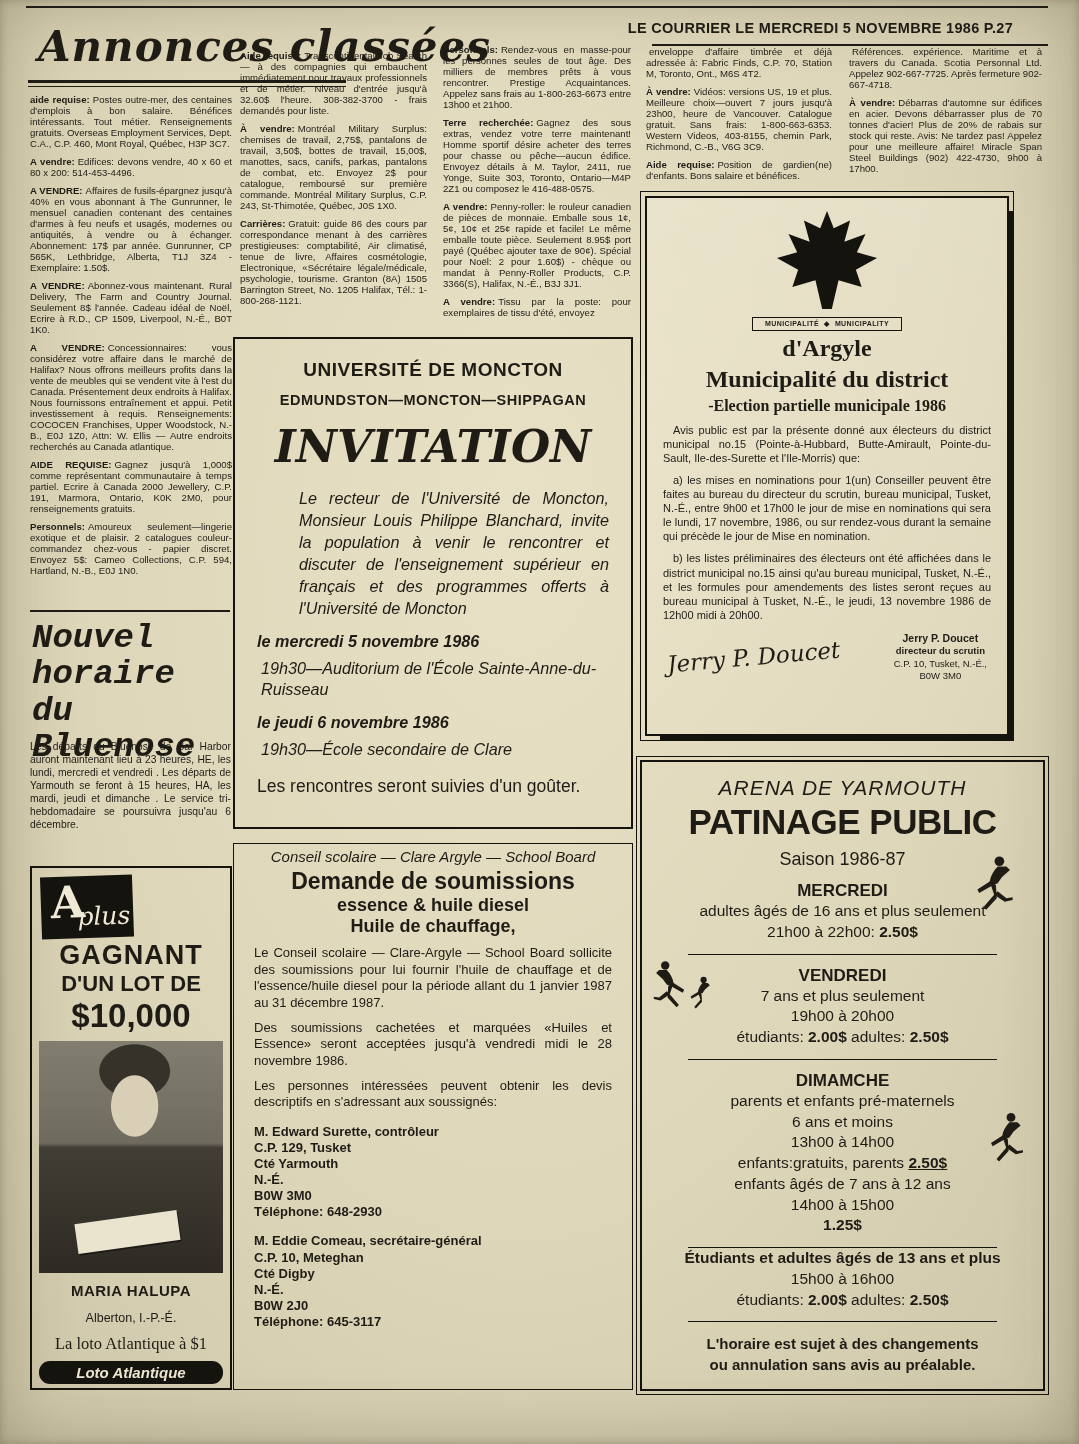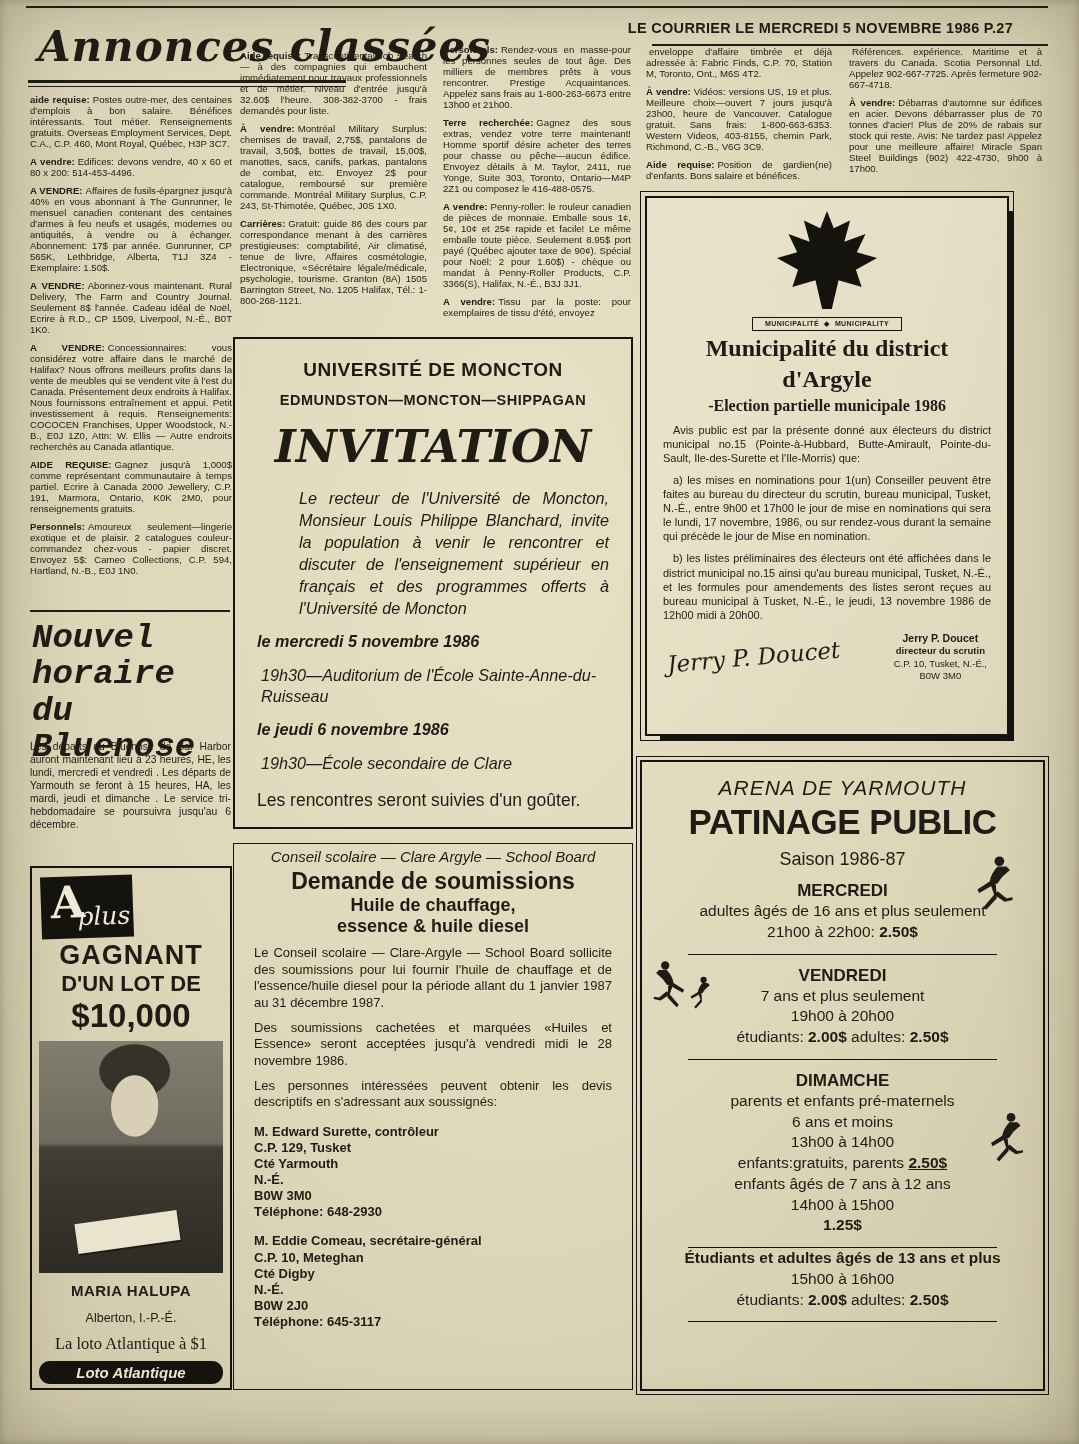--- a/index.html
+++ b/index.html
@@ -46,21 +46,21 @@
   .winner-place { text-align:center; font-size:12.5px; margin-top:12px; }
   .loto-tagline { text-align:center; font-family:"Liberation Serif",serif; font-size:16.5px; margin-top:9px; }
   .loto-brandbar { margin-top:7px; background:#15130e; color:#ece5d0; font-weight:bold; font-style:italic; font-size:15px; text-align:center; padding:3px 0;border-radius:11px; }
 
   .moncton-box { position:absolute; left:233px; top:337px; width:400px; height:492px; border:2px solid #15130e; padding:20px 22px 12px; }
   .m-uni { text-align:center; font-weight:bold; font-size:19px; letter-spacing:.5px; }
   .m-campuses { text-align:center; font-weight:bold; font-size:14.5px; letter-spacing:.5px; margin-top:11px; }
   .m-title { text-align:center; font-family:"DejaVu Serif",serif; font-style:italic; font-weight:bold; font-size:45px; margin:12px 0 14px; }
   .m-body { font-style:italic; font-size:16.2px; line-height:1.36; text-align:justify;margin-left:42px; }
   .m-date { font-weight:bold; font-style:italic; font-size:16.2px; margin-top:13px; }
-  .m-place { font-style:italic; font-size:16.2px; line-height:1.3; margin-top:14px; padding-left:4px; }
+  .m-place { font-style:italic; font-size:16.2px; line-height:1.3; margin-top:7px; padding-left:4px; }
   .m-closing { font-size:17.5px; line-height:1.32; margin-top:15px; }
 
   .conseil-box { position:absolute; left:233px; top:843px; width:400px; height:547px; border:1.5px solid #15130e; padding:4px 20px; }
   .c-header { text-align:center; font-style:italic; font-size:15px; }
   .c-title { text-align:center; font-weight:bold; font-size:23px; margin-top:3px; }
   .c-sub { text-align:center; font-weight:bold; font-size:18px; line-height:1.15; }
   .c-p { font-size:13px; line-height:1.26; text-align:justify; margin-top:9px; }
   .c-contact { font-weight:bold; font-size:13px; line-height:1.24; margin-top:13px; }
 
   .muni-box { position:absolute; left:645px; top:196px; width:364px; height:540px; border:2px solid #15130e; outline:1px solid #15130e; outline-offset:4px; box-shadow:10px 10px 0 -5px #15130e; padding:8px 16px;
@@ -167,22 +167,22 @@
     <div class="m-date">le mercredi 5 novembre 1986</div>
     <div class="m-place">19h30—Auditorium de l'École Sainte-Anne-du-Ruisseau</div>
     <div class="m-date">le jeudi 6 novembre 1986</div>
     <div class="m-place">19h30—École secondaire de Clare</div>
     <div class="m-closing">Les rencontres seront suivies d'un goûter.</div>
   </div>
 
   <div class="conseil-box">
     <div class="c-header">Conseil scolaire — Clare Argyle — School Board</div>
     <div class="c-title">Demande de soumissions</div>
+    <div class="c-sub">essence &amp; huile diesel</div>
     <div class="c-sub">Huile de chauffage,</div>
-    <div class="c-sub">essence &amp; huile diesel</div>
     <p class="c-p">Le Conseil scolaire — Clare-Argyle — School Board sollicite des soumissions pour lui fournir l'huile de chauffage et de l'essence/huile diesel pour la période allant du 1 janvier 1987 au 31 décembre 1987.</p>
     <p class="c-p">Des soumissions cachetées et marquées «Huiles et Essence» seront acceptées jusqu'à vendredi midi le 28 novembre 1986.</p>
     <p class="c-p">Les personnes intéressées peuvent obtenir les devis descriptifs en s'adressant aux soussignés:</p>
     <div class="c-contact">
       <div>M. Edward Surette, contrôleur</div>
       <div>C.P. 129, Tusket</div>
       <div>Cté Yarmouth</div>
       <div>N.-É.</div>
       <div>B0W 3M0</div>
       <div>Téléphone: 648-2930</div>
@@ -201,22 +201,22 @@
     <div class="muni-logo">
       <svg width="108" height="104" viewBox="-55 -55 110 108">
         <polygon fill="#15130e" points="0,-52 7,-34 24,-42 18,-20 40,-28 31,-9 52,-3 30,9 36,27 12,20 5,50 -5,50 -12,20 -36,27 -30,9 -52,-3 -31,-9 -40,-28 -18,-20 -24,-42 -7,-34"></polygon>
       </svg>
       <div class="muni-banner">
         <span>MUNICIPALITÉ</span>
         <span>◆</span>
         <span>MUNICIPALITY</span>
       </div>
     </div>
+    <div class="muni-title">d'Argyle</div>
     <div class="muni-title">Municipalité du district</div>
-    <div class="muni-title">d'Argyle</div>
     <div class="muni-sub">-Election partielle municipale 1986</div>
     <p class="muni-p">Avis public est par la présente donné aux électeurs du district municipal no.15 (Pointe-à-Hubbard, Butte-Amirault, Pointe-du-Sault, Ile-des-Surette et l'Ile-Morris) que:</p>
     <p class="muni-p">a) les mises en nominations pour 1(un) Conseiller peuvent être faites au bureau du directeur du scrutin, bureau municipal, Tusket, N.-É., entre 9h00 et 17h00 le jour de mise en nominations qui sera le lundi, 17 novembre, 1986, ou sur rendez-vous durant la semaine qui précède le jour de Mise en nomination.</p>
     <p class="muni-p">b) les listes préliminaires des électeurs ont été affichées dans le district municipal no.15 ainsi qu'au bureau municipal, Tusket, N.-É., et les formules pour amendements des listes seront reçues au bureau municipal à Tusket, N.-É., le jeudi, 13 novembre 1986 de 12h00 midi à 20h00.</p>
     <div class="muni-sig-row">
       <div class="sig-script">Jerry P. Doucet</div>
       <div class="sig-block">
         <div class="nm">Jerry P. Doucet</div>
         <div class="tt">directeur du scrutin</div>
         <div>C.P. 10, Tusket, N.-É.,</div>
@@ -249,20 +249,24 @@
     <div class="a-ln">enfants âgés de 7 ans à 12 ans</div>
     <div class="a-ln">14h00 à 15h00</div>
     <div class="a-ln a-strong">1.25$</div>
 
     <hr class="a-rule">
     <div class="a-ln a-strong">Étudiants et adultes âgés de 13 ans et plus</div>
     <div class="a-ln">15h00 à 16h00</div>
     <div class="a-ln"><span>étudiants:</span> <b>2.00$</b> <span>adultes:</span> <b>2.50$</b></div>
 
     <hr class="a-rule">
+    <div class="a-footer">
+      <div>L'horaire est sujet à des changements</div>
+      <div>ou annulation sans avis au préalable.</div>
+    </div>
 
     <div class="skater sk1">
       <svg width="44" height="62" viewBox="0 0 50 70">
           <circle cx="30" cy="8" r="5.5" fill="#1f1c16"></circle>
           <path d="M28 14 C23 19 20 25 19 31 L5 40 7 44 21 36 28 33 33 26 42 18 38 14 Z" fill="#1f1c16"></path>
           <path d="M19 31 L24 46 12 60 15 63 27 50 26 35 Z" fill="#1f1c16"></path>
           <path d="M24 46 L36 54 45 52 45 49 38 50 28 42 Z" fill="#1f1c16"></path>
         </svg>
     </div>
     <div class="skater sk2">

